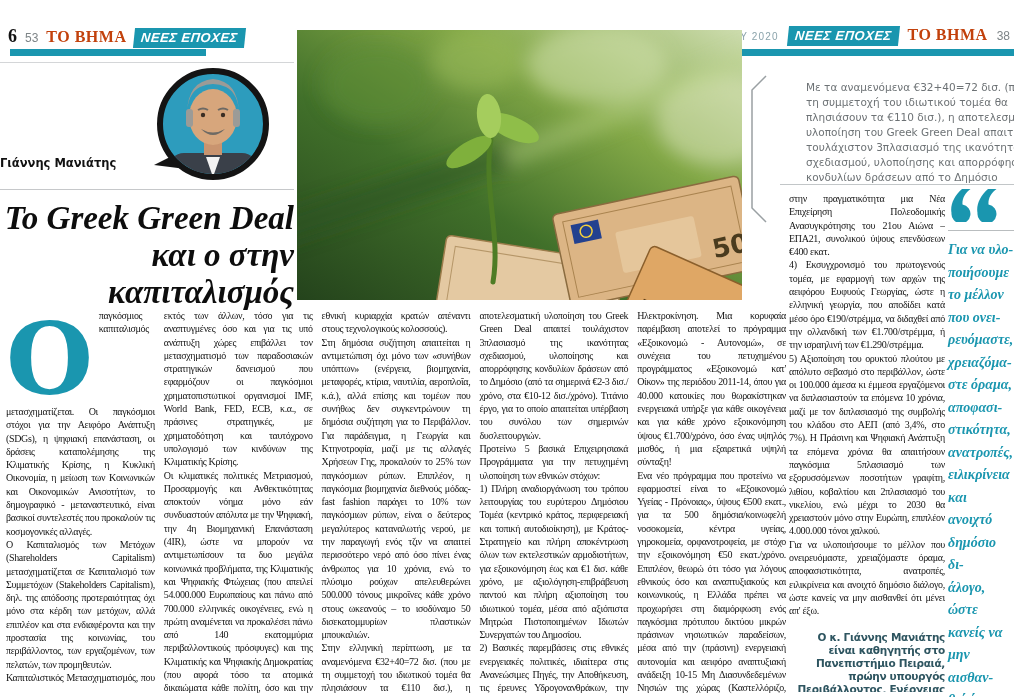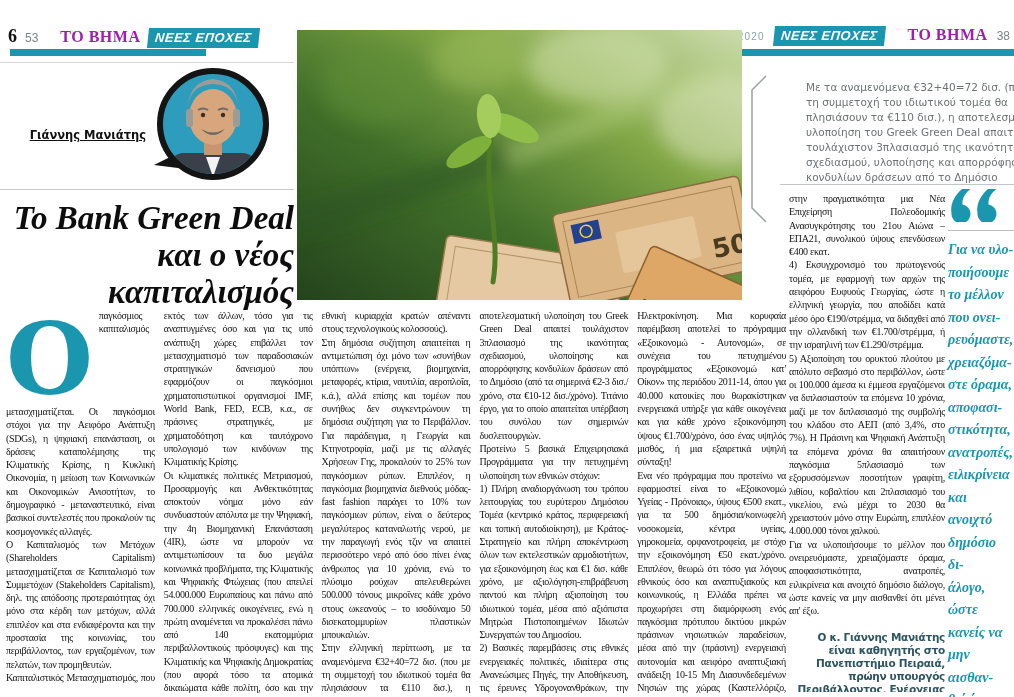--- a/index.html
+++ b/index.html
@@ -4,31 +4,31 @@
 <style>
   html,body{margin:0;padding:0;background:#e8e8e8;}
   .page{position:relative;width:1014px;height:697px;background:#ffffff;overflow:hidden;
         font-family:"Liberation Serif",serif;color:#161616;margin:0 auto;}
   .abs{position:absolute;}
 
   
   .hdr-left{left:8px;top:26px;display:flex;align-items:baseline;gap:8px;}
   .pgnum{font:bold 18px "Liberation Serif",serif;color:#111;}
   .pgnum2{font:12px "Liberation Sans",sans-serif;color:#7d8487;}
-  .masthead{font:bold 16px "Liberation Serif",serif;letter-spacing:.5px;color:#a21caf;margin-left:14px;}
+  .masthead{font:bold 16px "Liberation Serif",serif;letter-spacing:.5px;color:#c2410c;}
   .badge{background:var(--teal);color:#fff;font:bold italic 13px/1 "Liberation Sans",sans-serif;
          padding:3px 7px 4px;transform:skewX(-6deg);letter-spacing:.5px;white-space:nowrap;}
   .teal-bar{background:var(--teal);height:7px;}
   .hdr-right{right:4px;top:26px;display:flex;align-items:baseline;gap:9px;}
   .dateline{font:10px "Liberation Sans",sans-serif;letter-spacing:1.2px;color:#8aa3ab;}
 
   
   .author-block{left:0;top:62px;width:294px;height:126px;border-top:1px solid #d4d6d8;}
-  .author-name{position:absolute;left:0;top:66px;width:146px;text-align:right;
-               font:bold 11.5px/13px "DejaVu Sans",sans-serif;color:#111;text-decoration:underline;}
+  .author-name{position:absolute;left:0;top:94px;width:146px;
+               font:bold 11.5px/13px "DejaVu Sans",sans-serif;color:#111;}
   .portrait{position:absolute;left:150px;top:2px;}
   .headline-block{left:0;top:189px;width:294px;border-top:1px solid #c6c8ca;padding-top:10px;
                   font:bold italic 33px/37px "Liberation Serif",serif;text-align:right;color:#0d0d0d;}
 
   
   .photo{left:297px;top:30px;width:445px;height:270px;}
   .caption{left:770px;top:80px;width:240px;font:10.5px/15px "DejaVu Sans",sans-serif;color:#6d7275;margin-left:36px;}
   .rule-right{left:780px;top:184px;width:234px;height:1px;background:#c2c6c8;}
 
   
@@ -155,21 +155,21 @@
         <rect x="83" y="44" width="7" height="18" rx="3" fill="#9b9b97"></rect>
         <circle cx="53" cy="50" r="2.2" fill="#3a2e24"></circle>
         <circle cx="73" cy="50" r="2.2" fill="#3a2e24"></circle>
         <path d="M48,45 Q53,42 58,45" fill="none" stroke="#6e6a64" stroke-width="2"></path>
         <path d="M68,45 Q73,42 78,45" fill="none" stroke="#6e6a64" stroke-width="2"></path>
         <path d="M51,64 Q63,71 75,64 Q63,76 51,64 Z" fill="#6e6a64"></path>
       </g>
     </svg>
   </div>
 
-  <div class="abs headline-block">Το Bank Green Deal και ο νέος καπιταλισμός</div>
+  <div class="abs headline-block">Το Greek Green Deal και ο στην καπιταλισμός</div>
 
   <div class="abs body-cols">
     <span class="dropcap">Ο</span><span class="prewrap">παγκόσμιος καπιταλισμός μετασχηματίζεται. Οι παγκόσμιοι στόχοι για την Αειφόρο Ανάπτυξη (SDGs), η ψηφιακή επανάσταση, οι δράσεις καταπολέμησης της Κλιματικής Κρίσης, η Κυκλική Οικονομία, η μείωση των Κοινωνικών και Οικονομικών Ανισοτήτων, το δημογραφικό - μεταναστευτικό, είναι βασικοί συντελεστές που προκαλούν τις κοσμογονικές αλλαγές.
 Ο Καπιταλισμός των Μετόχων (Shareholders Capitalism) μετασχηματίζεται σε Καπιταλισμό των Συμμετόχων (Stakeholders Capitalism), δηλ. της απόδοσης προτεραιότητας όχι μόνο στα κέρδη των μετόχων, αλλά επιπλέον και στα ενδιαφέροντα και την προστασία της κοινωνίας, του περιβάλλοντος, των εργαζομένων, των πελατών, των προμηθευτών.
 Καπιταλιστικός Μετασχηματισμός, που εκτός των άλλων, τόσο για τις αναπτυγμένες όσο και για τις υπό ανάπτυξη χώρες επιβάλλει τον μετασχηματισμό των παραδοσιακών στρατηγικών δανεισμού που εφαρμόζουν οι παγκόσμιοι χρηματοπιστωτικοί οργανισμοί IMF, World Bank, FED, ECB, κ.α., σε πράσινες στρατηγικές, με χρηματοδότηση και ταυτόχρονο υπολογισμό των κινδύνων της Κλιματικής Κρίσης.
 Οι κλιματικές πολιτικές Μετριασμού, Προσαρμογής και Ανθεκτικότητας αποκτούν νόημα μόνο εάν συνδυαστούν απόλυτα με την Ψηφιακή, την 4η Βιομηχανική Επανάσταση (4IR), ώστε να μπορούν να αντιμετωπίσουν τα δυο μεγάλα κοινωνικά προβλήματα, της Κλιματικής και Ψηφιακής Φτώχειας (που απειλεί 54.000.000 Ευρωπαίους και πάνω από 700.000 ελληνικές οικογένειες, ενώ η πρώτη αναμένεται να προκαλέσει πάνω από 140 εκατομμύρια περιβαλλοντικούς πρόσφυγες) και της Κλιματικής και Ψηφιακής Δημοκρατίας (που αφορά τόσο τα ατομικά δικαιώματα κάθε πολίτη, όσο και την εθνική κυριαρχία κρατών απέναντι στους τεχνολογικούς κολοσσούς).
 Στη δημόσια συζήτηση απαιτείται η αντιμετώπιση όχι μόνο των «συνήθων υπόπτων» (ενέργεια, βιομηχανία, μεταφορές, κτίρια, ναυτιλία, αεροπλοΐα, κ.ά.), αλλά επίσης και τομέων που συνήθως δεν συγκεντρώνουν τη δημόσια συζήτηση για το Περιβάλλον. Για παράδειγμα, η Γεωργία και Κτηνοτροφία, μαζί με τις αλλαγές Χρήσεων Γης, προκαλούν το 25% των παγκόσμιων ρύπων. Επιπλέον, η παγκόσμια βιομηχανία διεθνούς μόδας-fast fashion παράγει το 10% των παγκόσμιων ρύπων, είναι ο δεύτερος μεγαλύτερος καταναλωτής νερού, με την παραγωγή ενός τζιν να απαιτεί περισσότερο νερό από όσο πίνει ένας άνθρωπος για 10 χρόνια, ενώ το πλύσιμο ρούχων απελευθερώνει 500.000 τόνους μικροΐνες κάθε χρόνο στους ωκεανούς – το ισοδύναμο 50 δισεκατομμυρίων πλαστικών μπουκαλιών.
 Στην ελληνική περίπτωση, με τα αναμενόμενα €32+40=72 δισ. (που με τη συμμετοχή του ιδιωτικού τομέα θα πλησιάσουν τα €110 δισ.), η αποτελεσματική υλοποίηση του Greek Green Deal απαιτεί τουλάχιστον 3πλασιασμό της ικανότητας σχεδιασμού, υλοποίησης και απορρόφησης κονδυλίων δράσεων από το Δημόσιο (από τα σημερινά €2-3 δισ./χρόνο, στα €10-12 δισ./χρόνο). Τιτάνιο έργο, για το οποίο απαιτείται υπέρβαση του συνόλου των σημερινών δυσλειτουργιών.
 Προτείνω 5 βασικά Επιχειρησιακά Προγράμματα για την πετυχημένη υλοποίηση των εθνικών στόχων:
 1) Πλήρη αναδιοργάνωση του τρόπου λειτουργίας του ευρύτερου Δημόσιου Τομέα (κεντρικό κράτος, περιφερειακή και τοπική αυτοδιοίκηση), με Κράτος-Στρατηγείο και πλήρη αποκέντρωση όλων των εκτελεστικών αρμοδιοτήτων, για εξοικονόμηση έως και €1 δισ. κάθε χρόνο, με αξιολόγηση-επιβράβευση παντού και πλήρη αξιοποίηση του ιδιωτικού τομέα, μέσα από αξιόπιστα Μητρώα Πιστοποιημένων Ιδιωτών Συνεργατών του Δημοσίου.

